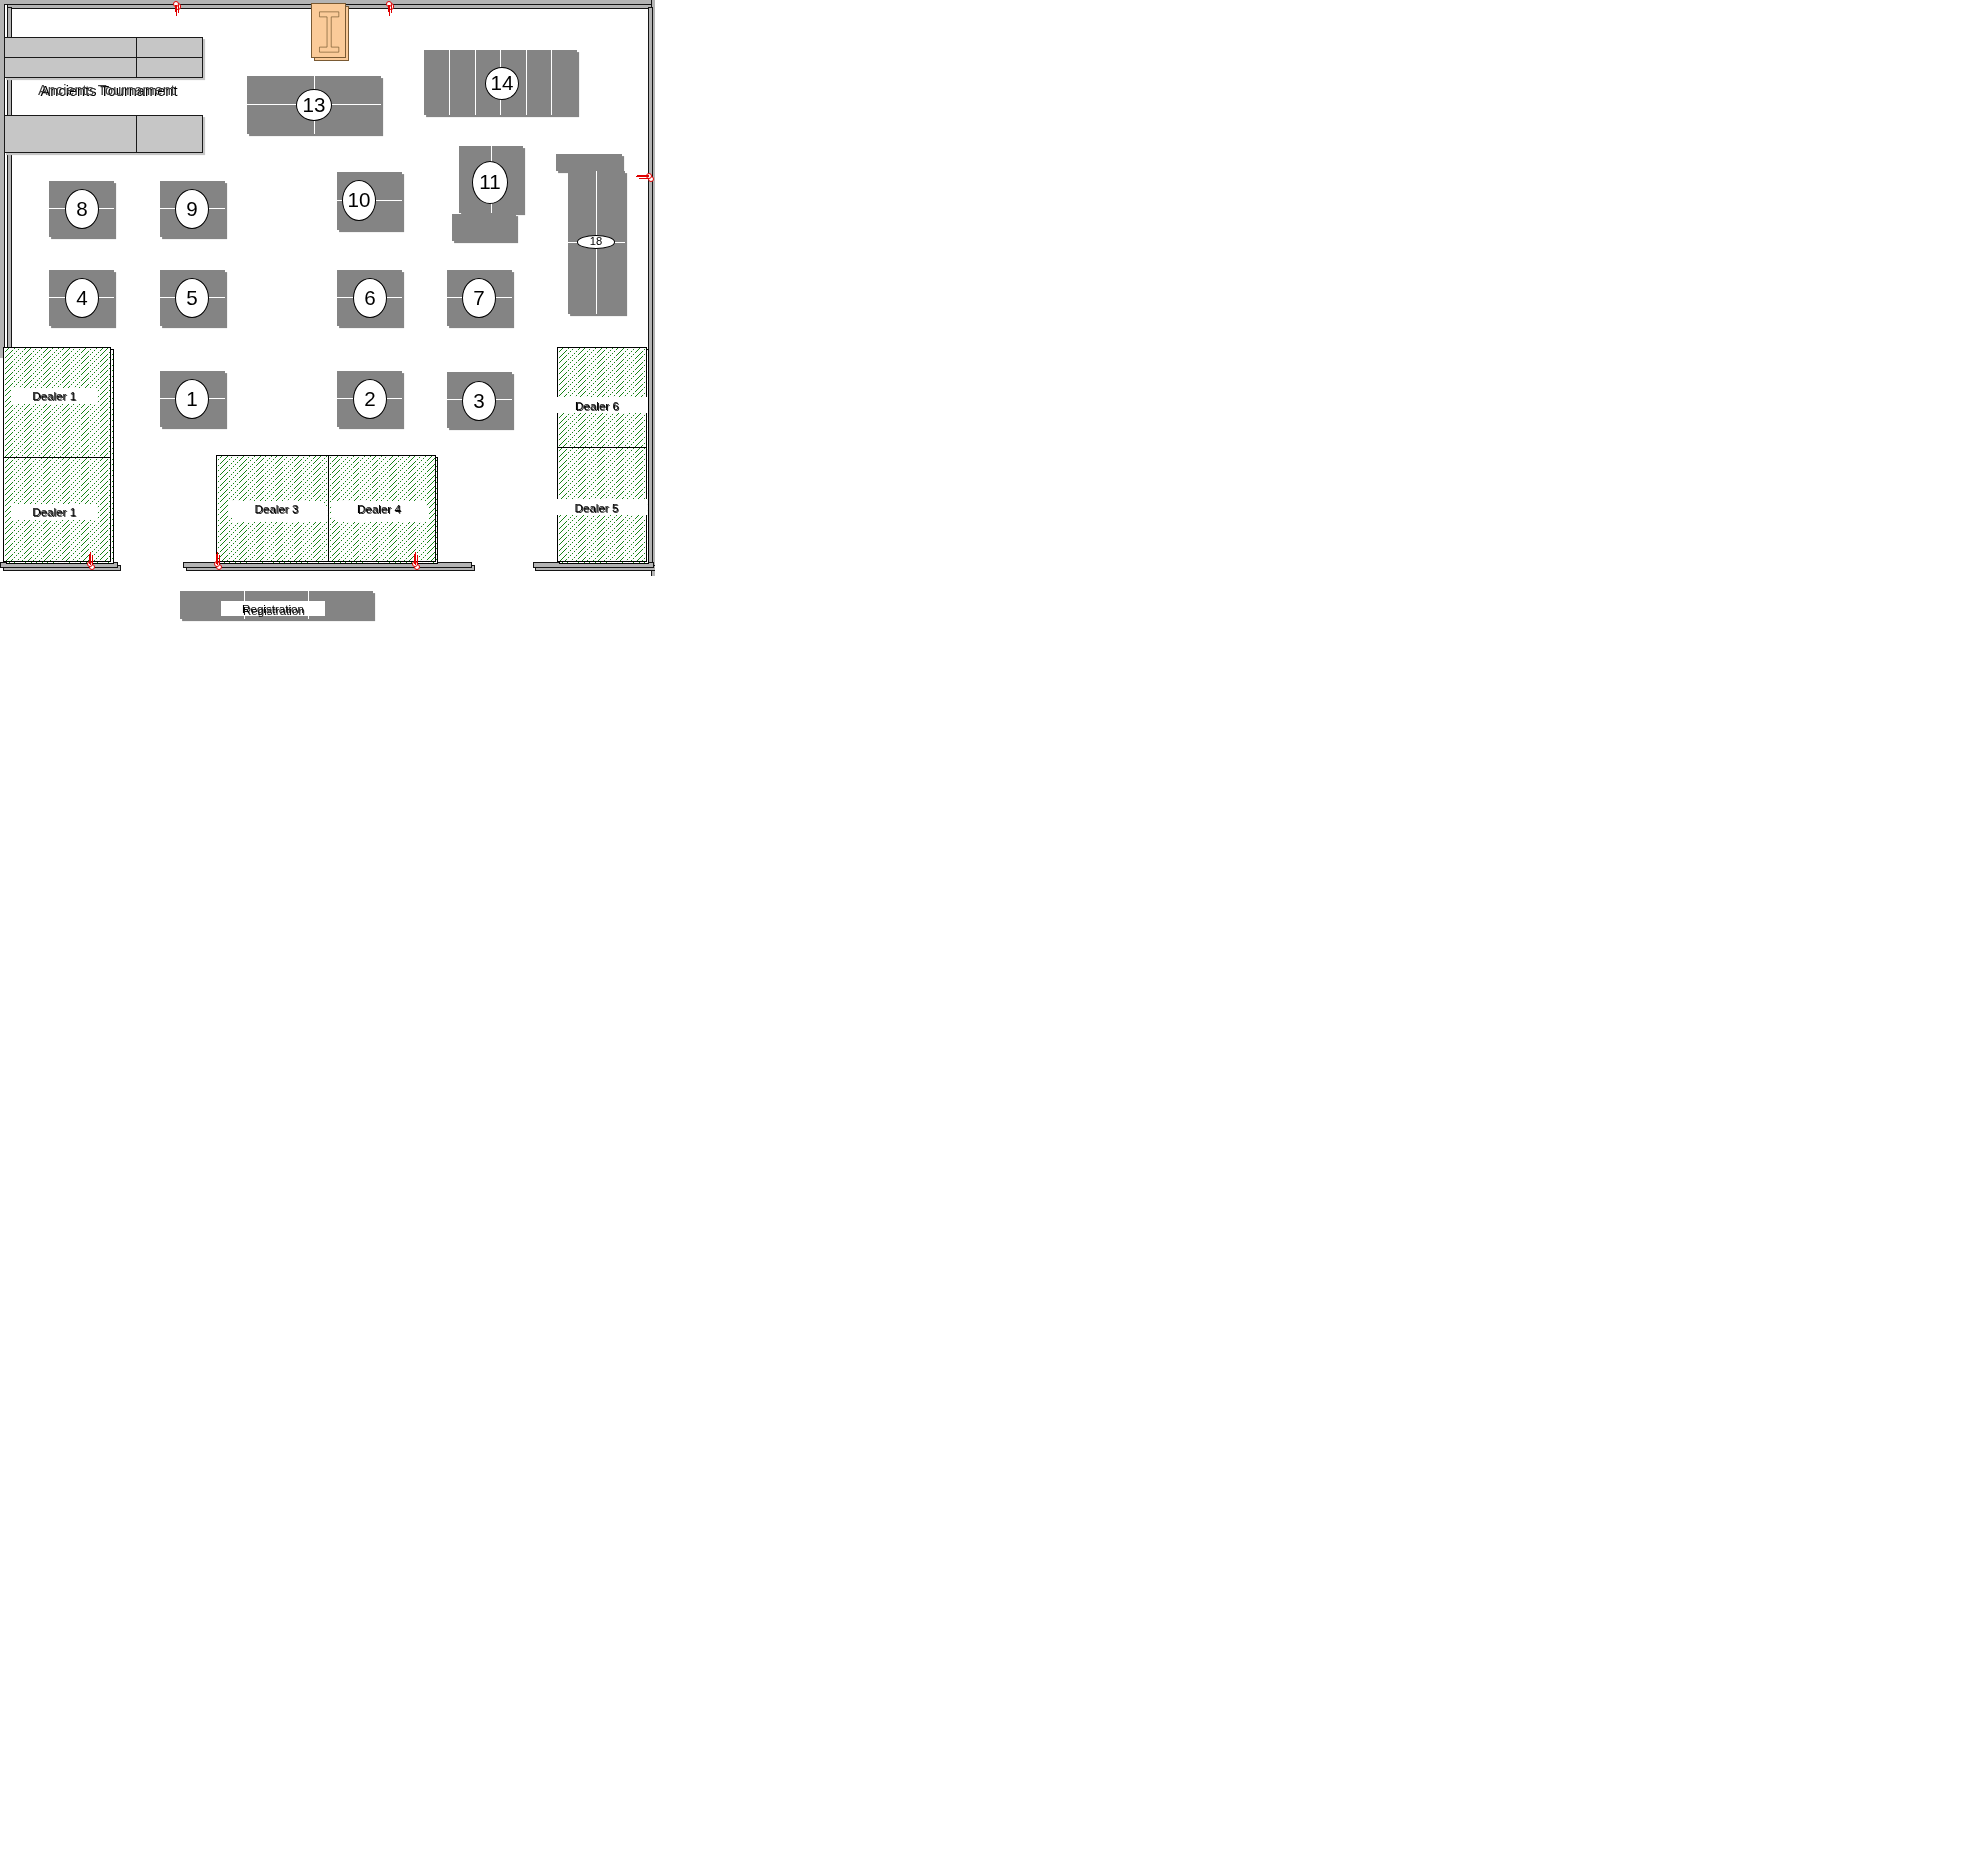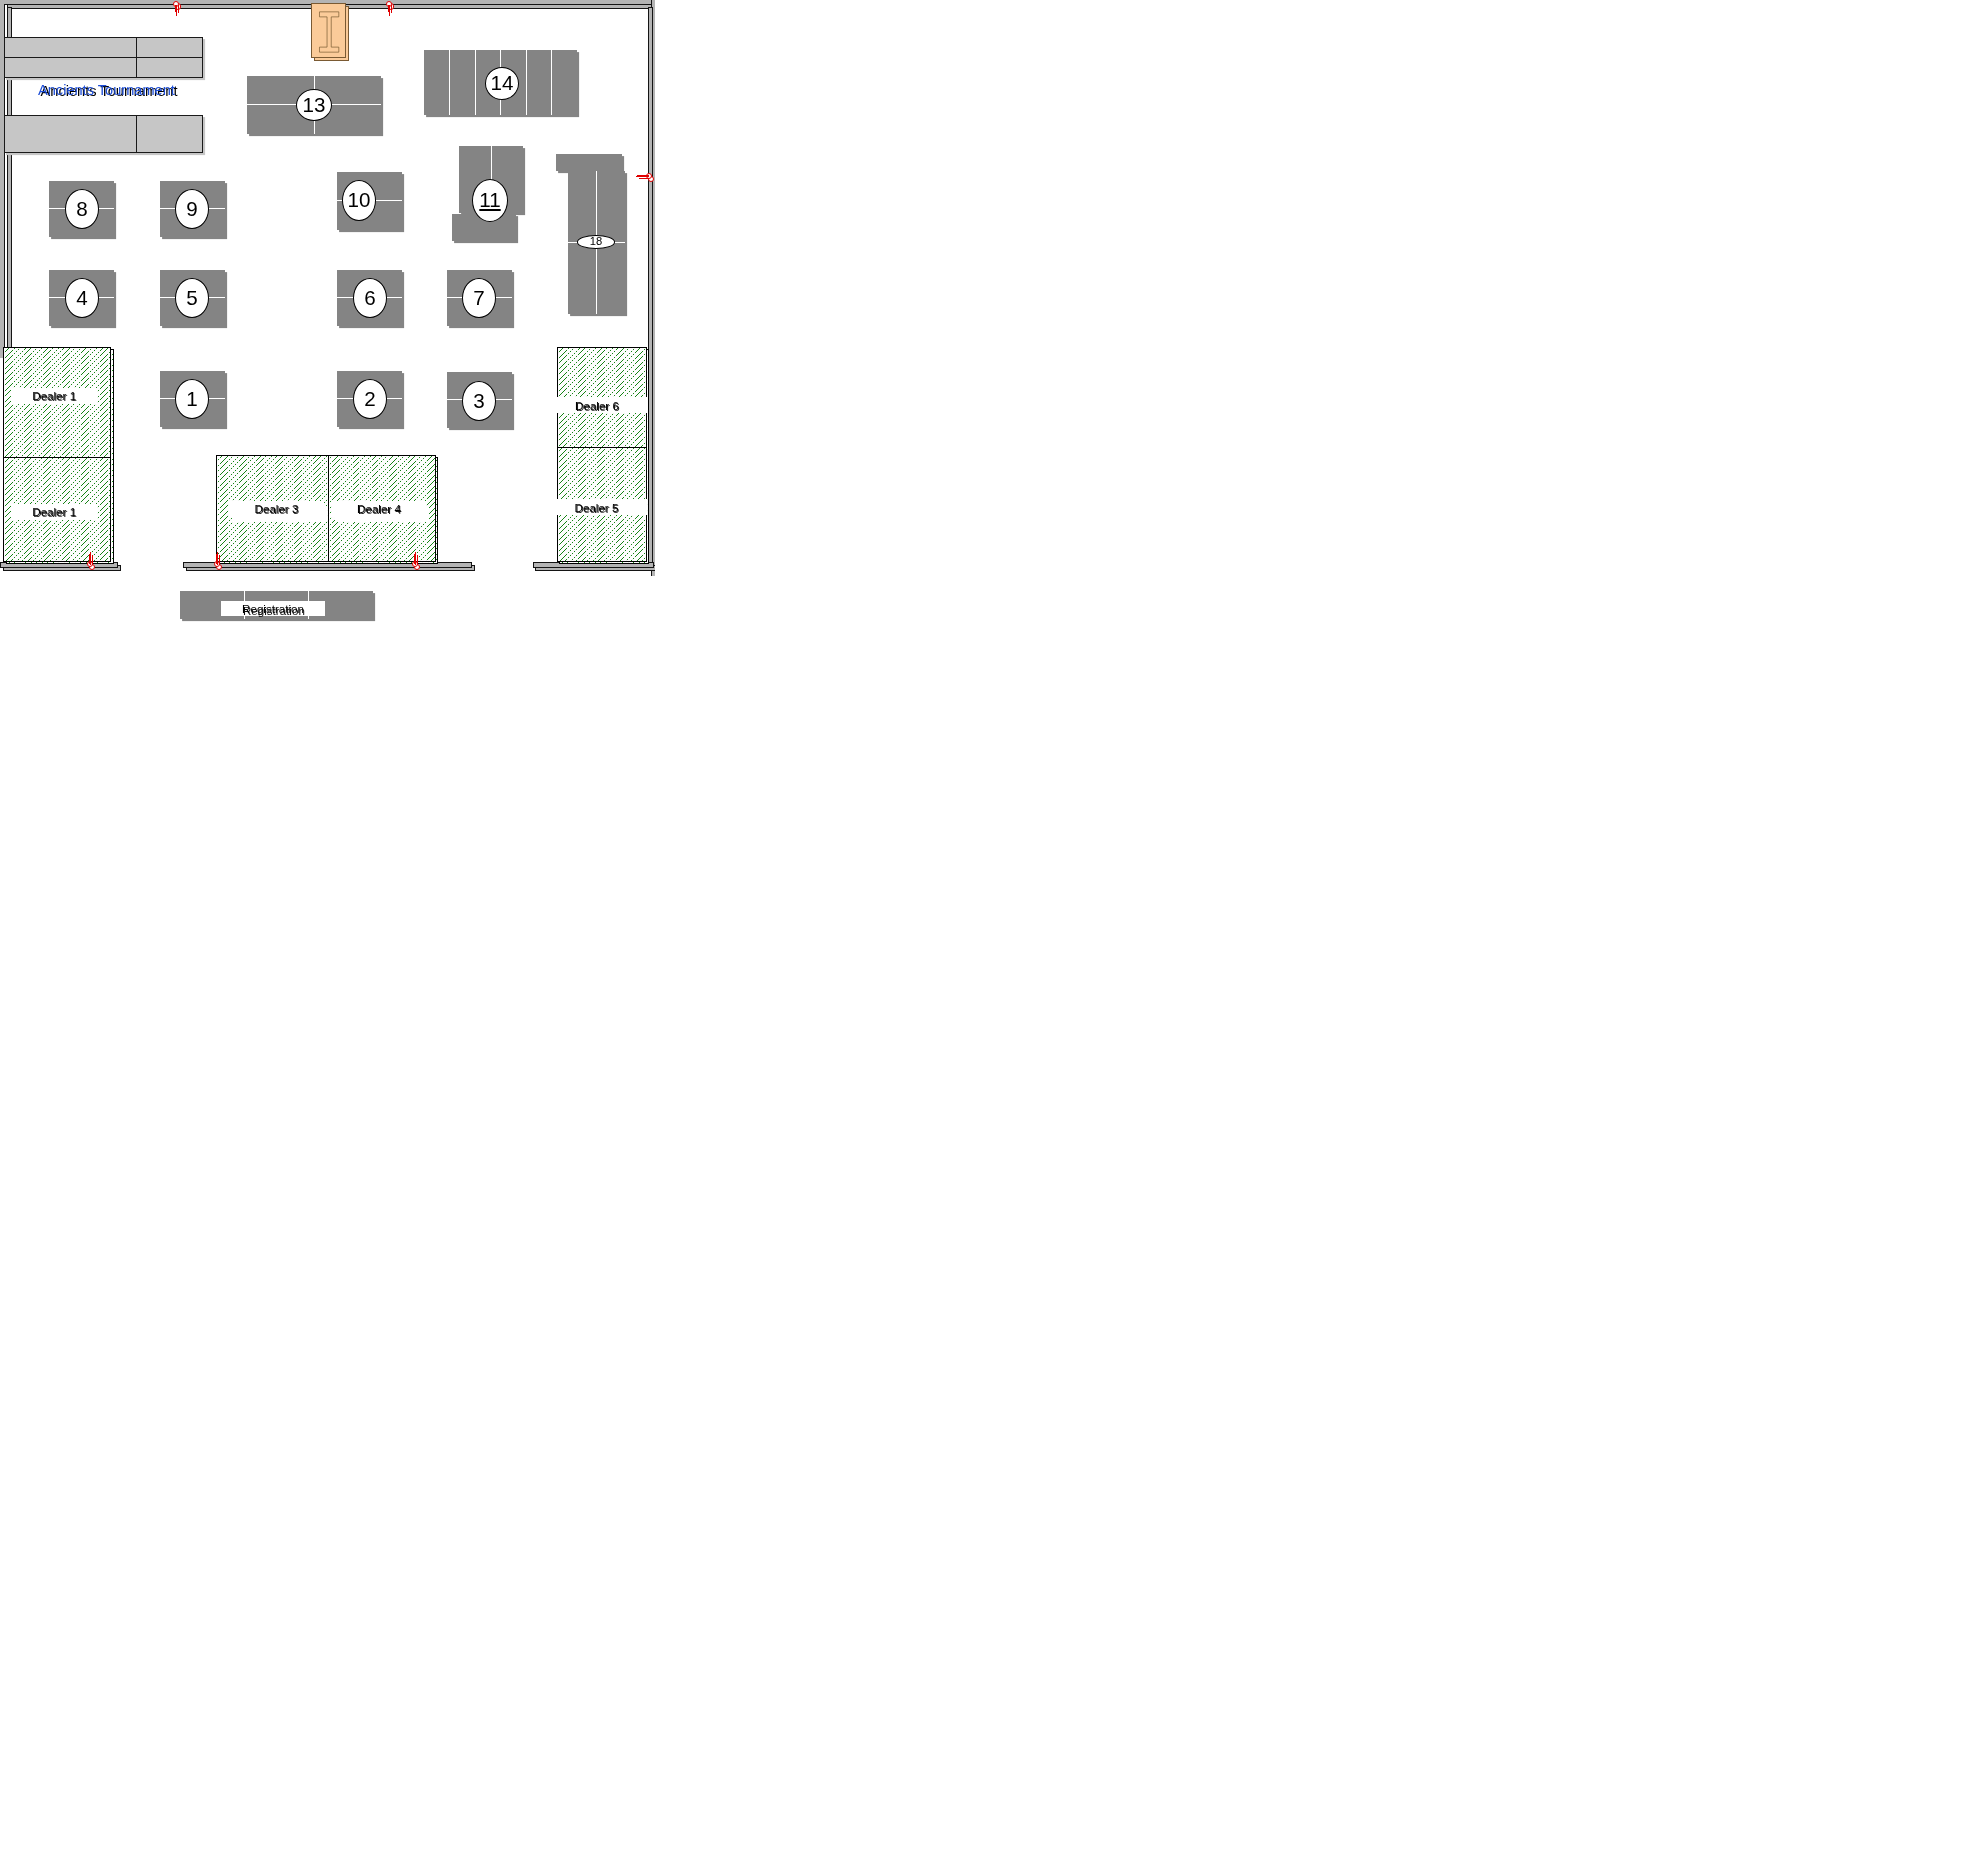--- a/index.html
+++ b/index.html
@@ -54,21 +54,21 @@
   .hatch.dup{z-index:8;}
   .dealer-div-h{position:absolute;left:0;right:0;height:0.7px;background:#000;}
   .dealer-div-v{position:absolute;top:0;bottom:0;width:0.7px;background:#000;}
 
   .lbl{position:absolute;background:#fff;z-index:20;display:flex;align-items:center;
     justify-content:center;font-size:11.6px;color:#000;white-space:nowrap;
     text-shadow:0.9px 0.9px 0 rgba(0,0,0,.9);}
   .lbl-dup{position:absolute;background:#fff;z-index:19;}
 
   
-  .title{position:absolute;z-index:20;font-size:14.6px;color:#1d4ed8;white-space:nowrap;
+  .title{position:absolute;z-index:20;font-size:14.6px;color:#404040;white-space:nowrap;
     text-shadow:2.6px 0.9px 0 #000;}
 
   
   .col-dup{position:absolute;background:#fbcb99;border:0.4px solid #7a5a33;z-index:39;box-sizing:border-box;}
   .column{position:absolute;background:#fbcb99;border:0.4px solid #7a5a33;z-index:40;box-sizing:border-box;}
 
   
   .reg-lbl{position:absolute;background:#fff;z-index:20;display:flex;align-items:center;
     justify-content:center;font-size:11.6px;color:#000;white-space:nowrap;
     text-shadow:0.9px 1.7px 0 rgba(0,0,0,.95);}
@@ -183,21 +183,21 @@
     <div class="hdiv" style="top:28px;"></div>
   </div>
   <div class="ellipse" style="left:342px;top:180px;width:34px;height:41px;">
     <span>10</span>
   </div>
 
   <div class="tbl" style="left:459px;top:146px;width:64px;height:67px;">
     <div class="vdiv" style="left:32px;"></div>
   </div>
   <div class="tbl" style="left:452px;top:214px;width:64px;height:27px;"></div>
-  <div class="ellipse" style="left:472px;top:179px;width:36px;height:43px;text-decoration:underline;">
+  <div class="ellipse" style="left:472px;top:161px;width:36px;height:43px;">
     <span>11</span>
   </div>
 
   <div class="tbl" style="left:556px;top:154px;width:66px;height:17px;"></div>
   <div class="tbl" style="left:568px;top:171px;width:57px;height:143px;">
     <div class="vdiv" style="left:28px;"></div>
       <div class="hdiv" style="top:71px;"></div>
   </div>
   <div class="ellipse flat" style="left:577px;top:235px;width:38px;height:13.7px;">
     <span>18</span>

